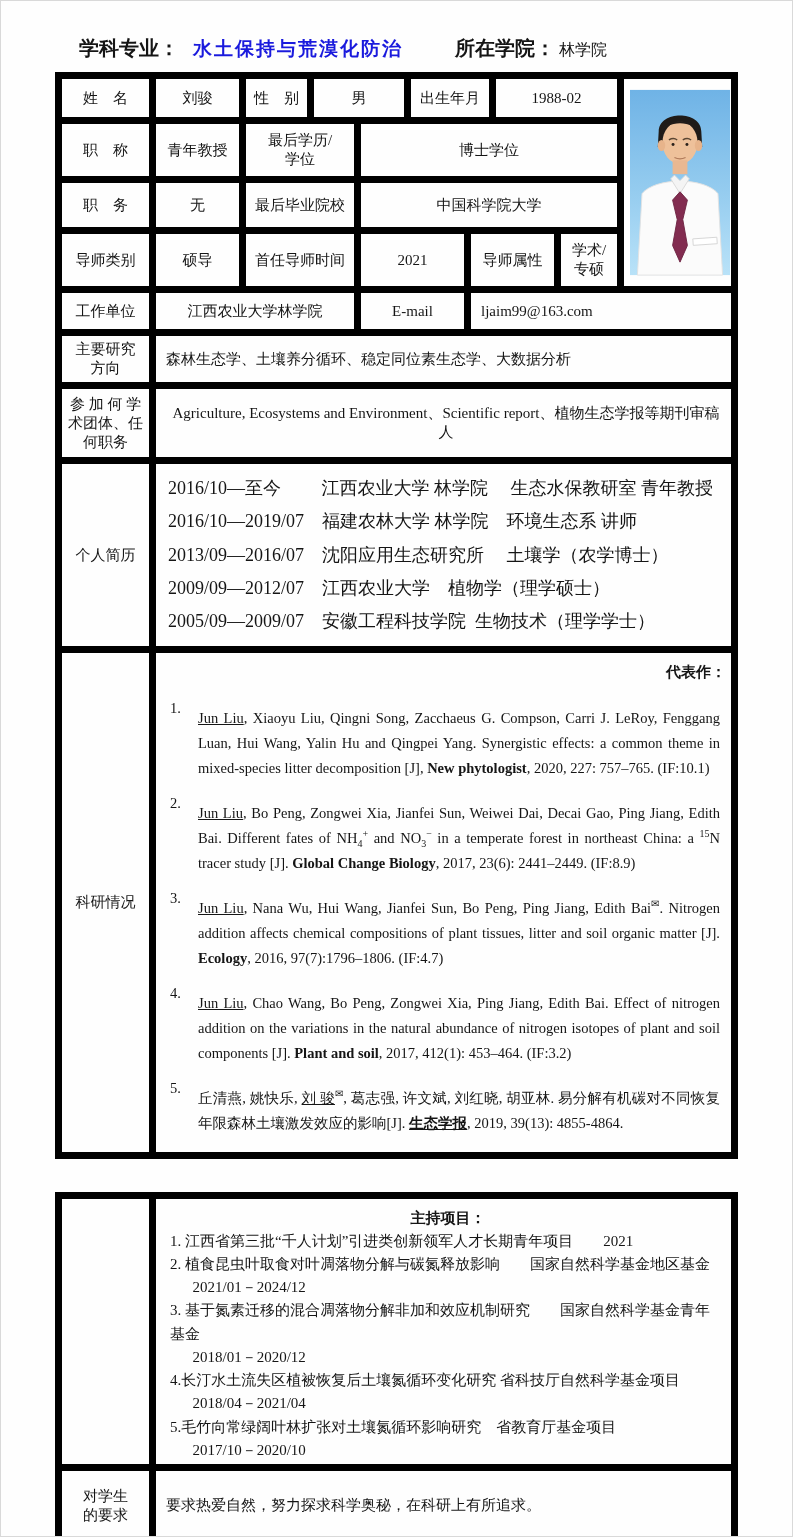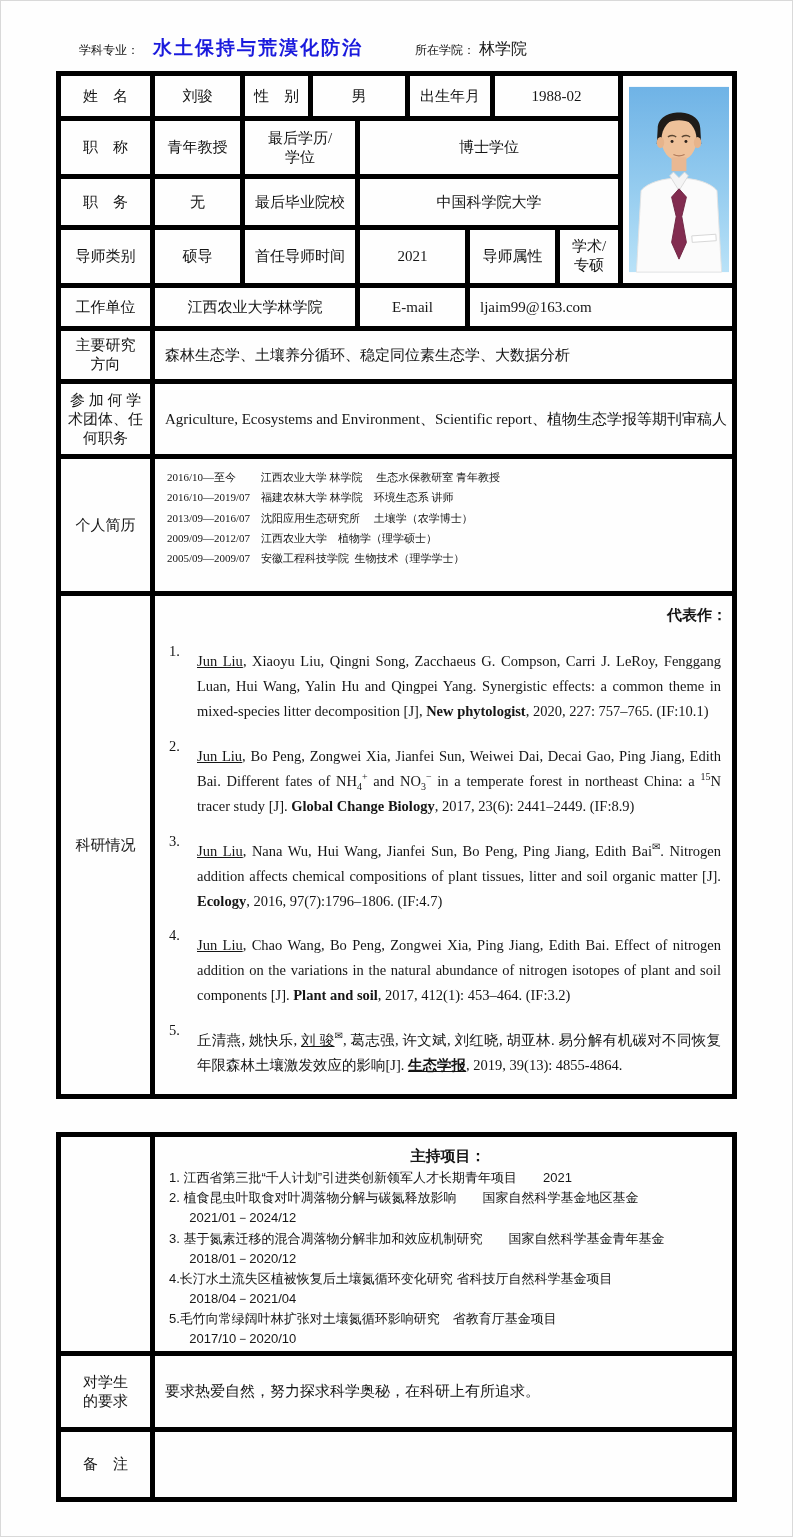--- a/index.html
+++ b/index.html
@@ -7,29 +7,29 @@
   body { font-family:"Liberation Serif","DejaVu Serif",serif; color:#151515; }
   .page {
     width:793px; height:1537px; margin:0 auto; background:#fefefe;
     border:1px solid #d9d9d9; position:relative; overflow:hidden;
   }
   .doc-title {
     text-align:center; font-size:25px; font-weight:bold; letter-spacing:3px;
     margin:38px 0 0 0;
   }
   .subject-line { margin:34px 0 10px 78px; font-size:16px; }
-  .subject-line .lbl { font-weight:normal; font-size:12px; }
+  .subject-line .lbl { font-weight:bold; font-size:20px; }
   .subject-line .major { font-weight:bold; font-size:19px; letter-spacing:2px; margin-left:14px; }
   .subject-line .college-lbl { margin-left:52px; }
   .subject-line .college-val { font-size:16px; margin-left:4px; }
 
   table { border-collapse:collapse; table-layout:fixed; width:676px; margin:0 auto; }
   .t1, .t2 { border:3px double #1b1b1b; }
   td {
-    border:5px solid #000000; font-size:15px; text-align:center;
+    border:7px solid #000000; font-size:15px; text-align:center;
     vertical-align:middle; padding:2px 5px; overflow:hidden;
   }
   .pre { white-space:pre-line; }
   .tl { text-align:left; padding-left:10px; }
   .top { vertical-align:top; }
 
   .r1 td { height:44px; }
   .r2 td { height:57px; }
   .r3 td { height:49px; }
   .r4 td { height:57px; }
@@ -37,40 +37,40 @@
   .r6 td { height:53px; }
   .r7 td { height:75px;text-align:center; }
   .r8 td { height:137px; }
   .r9 td { height:455px; }
 
   .photo-cell { padding:7px 6px; vertical-align:middle; }
   .photo { width:100px; height:193px; margin:0 auto; overflow:hidden; }
   .photo svg { display:block; width:100%; height:100%; }
 
   .resume-wrap { padding:6px 2px; }
-  .resume-line { font-size:11px; line-height:1.85; white-space:pre-wrap; }
+  .resume-line { font-size:18px; line-height:1.85; white-space:pre-wrap; }
 
   .pub-header { font-size:15px; font-weight:bold; padding:8px 0 2px 2px;text-align:right; }
   .pub-list { padding:4px 6px 0 2px; }
   .pub-item { display:flex; margin:12px 0 14px 0; }
   .pub-num { width:30px; flex:0 0 30px; font-size:14.5px; padding-left:2px; }
   .pub-text { flex:1; font-size:14.5px; line-height:1.72; text-align:justify;margin-top:6px; }
   .b { font-weight:bold; }
   .u { text-decoration:underline; }
   .sup { vertical-align:super; font-size:10px; line-height:0; }
   .sub { vertical-align:sub; font-size:10px; line-height:0; }
 
   .p1 td { height:218px; }
   .p2 td { height:76px; }
   .p3 td { height:70px; }
   .proj-header { font-size:15px; font-weight:bold; padding:8px 0 2px 4px;text-align:center; }
   .proj-list { padding:0 4px; }
   .proj-line {
-    font-family:Liberation Sans, sans-serif;
-    font-size:13px; line-height:1.55; white-space:pre-wrap; text-align:left;
+    font-family:Liberation Serif, serif;
+    font-size:15px; line-height:1.55; white-space:pre-wrap; text-align:left;
   }
   .t2 { margin-top:33px; }
 </style>
 </head>
 <body>
 
 <div class="page">
 
 
   <div class="subject-line">

